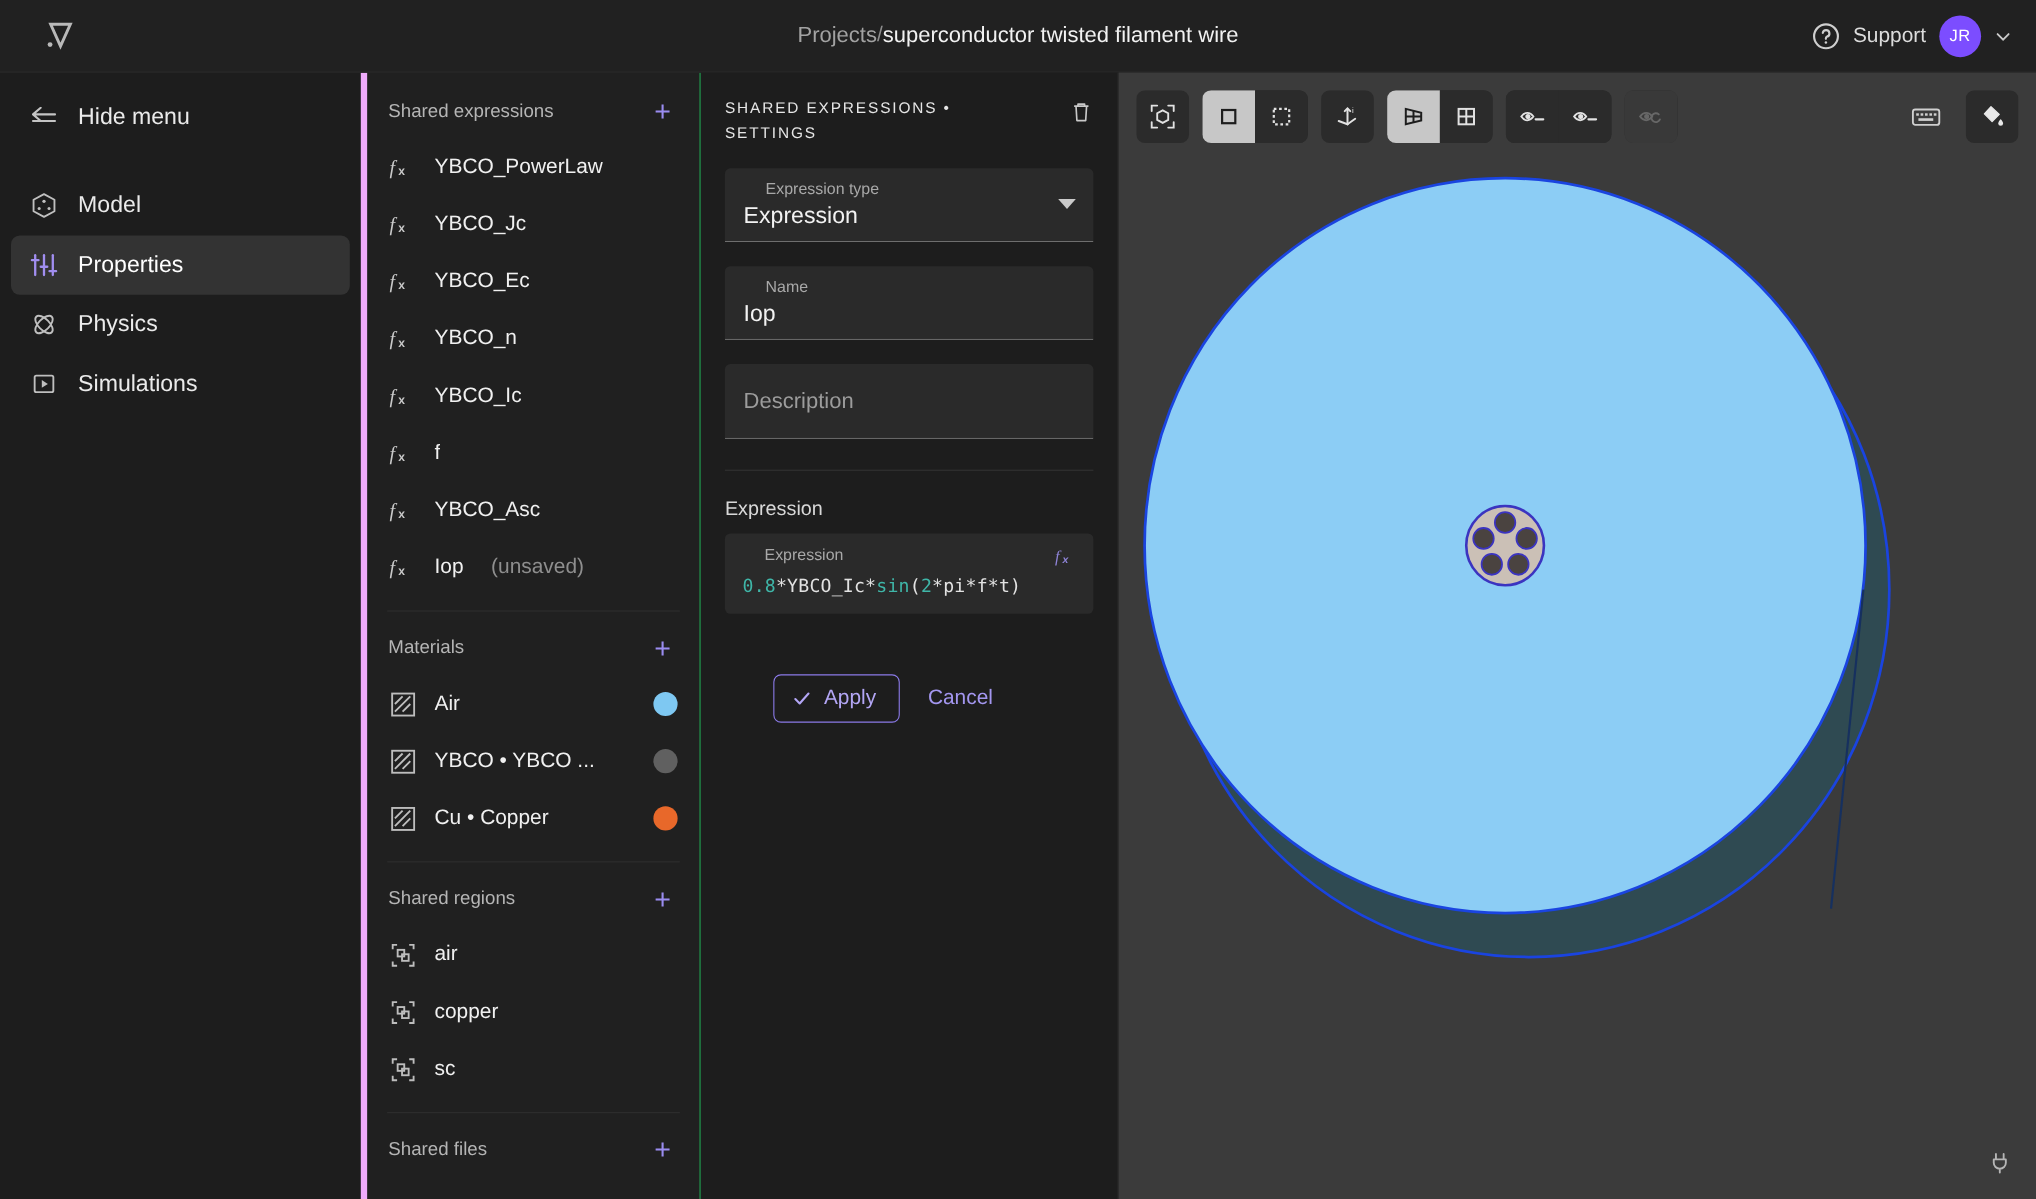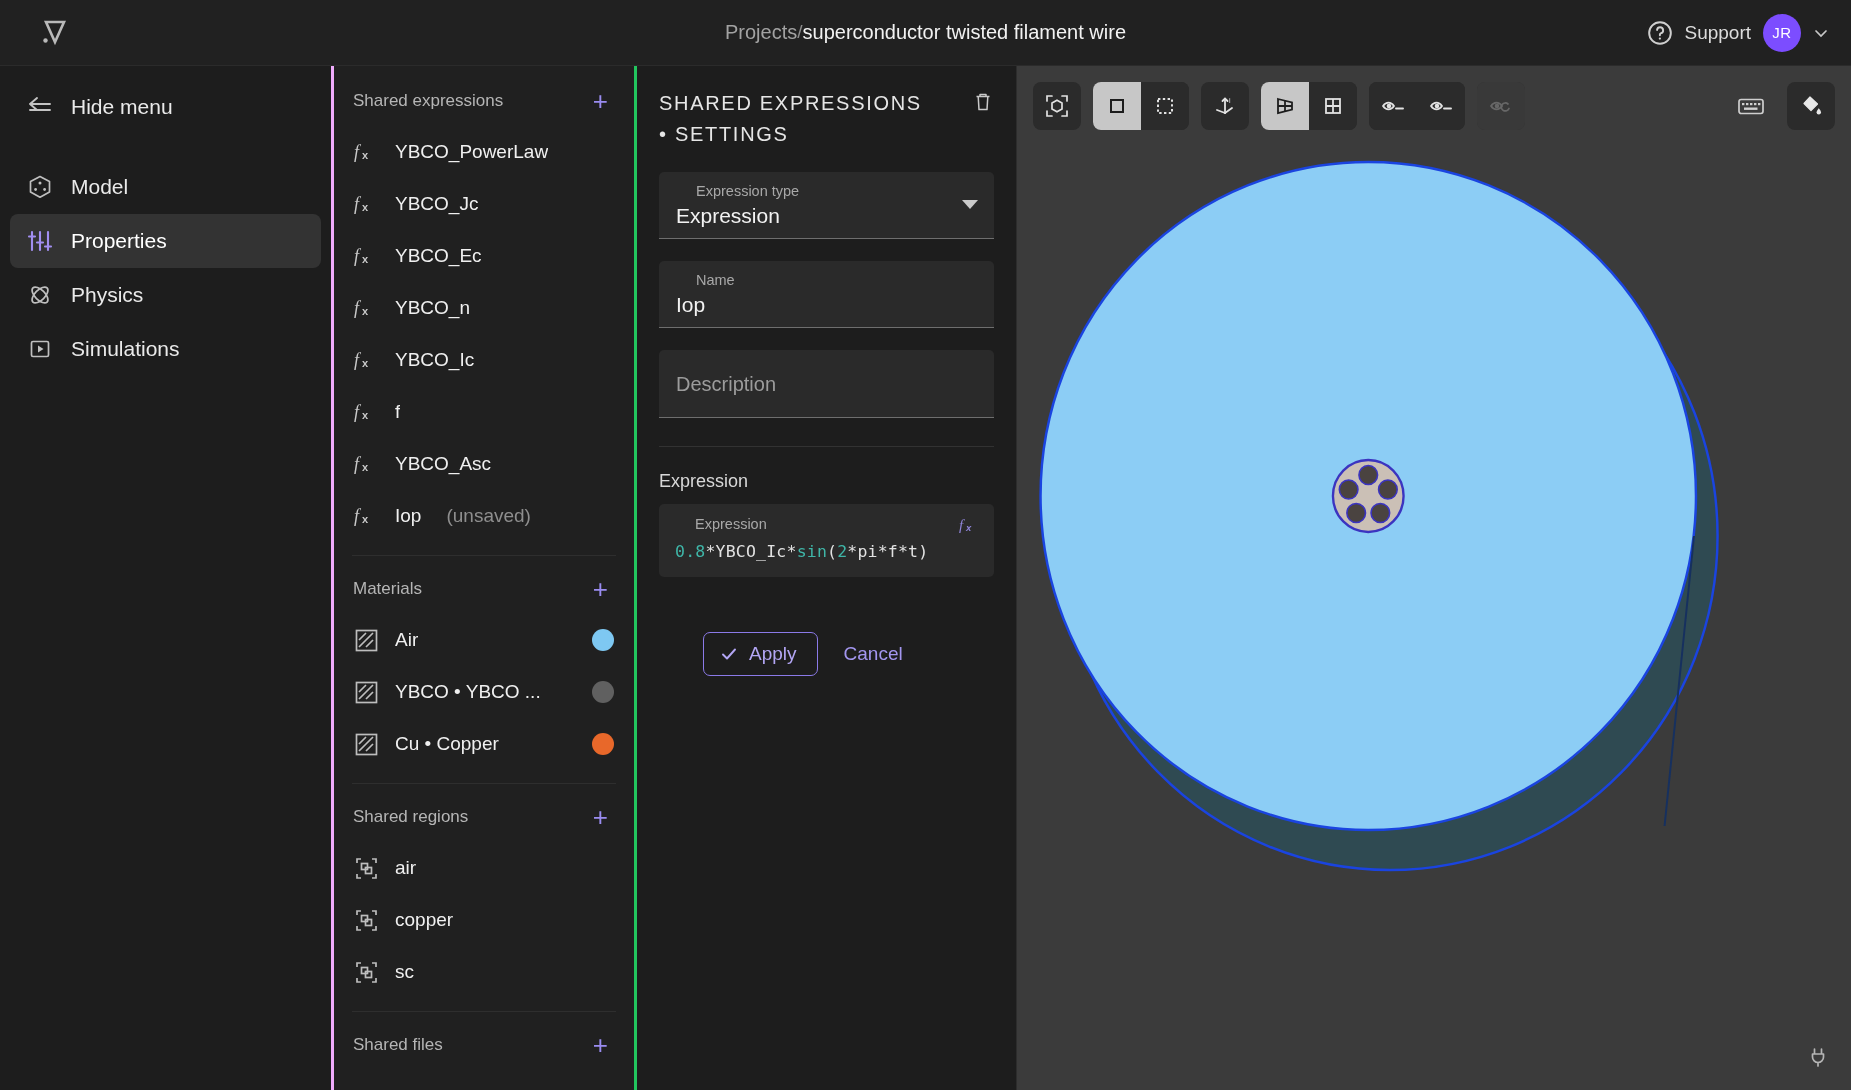--- a/index.html
+++ b/index.html
@@ -42,37 +42,37 @@
     font-size: 15px; font-weight: normal; letter-spacing: .5px;
   }
   .chev { width: 16px; height: 16px; }
 
   
   .body { flex: 1; display: flex; min-height: 0; }
 
   
   .leftnav {
     width: 334px; min-width: 334px; background: #1d1d1d;
-    padding-top: 14px; border-right: 3px solid #f0abfc;
+    padding-top: 14px; border-right: 6px solid #f0abfc;
   }
   .nav-item {
     height: 54px; margin: 0 10px; padding: 0 16px;
     display: flex; align-items: center; gap: 18px;
     border-radius: 8px; cursor: pointer;
   }
   .nav-item .ico { width: 27px; height: 27px; display:flex; align-items:center; justify-content:center; flex: 0 0 27px;}
   .nav-label { font-size: 21px; color: #eaeaea; }
   .nav-item.hide-menu { margin-bottom: 26px; }
   .nav-item.active { background: #333333; }
   .nav-item.active .nav-label { color: #ffffff; }
 
   
   .listpanel {
     width: 303px; min-width: 303px; background: #202020;
-    border-right: 3px solid #22c55e; overflow: hidden;
+    border-right: 1px solid #22c55e; overflow: hidden;
     padding-top: 10px;
   }
   .sec-head {
     display: flex; align-items: center; justify-content: space-between;
     padding: 12px 26px 12px 19px;
     color: #b5b5b5; font-size: 17px;
   }
   .plus { color: #9a8cf0; font-size: 26px; line-height: 1; cursor: pointer; font-weight: 300;}
   .row {
     display: flex; align-items: center; gap: 16px;
@@ -88,21 +88,21 @@
   .settings {
     width: 380px; min-width: 380px; background: #1d1d1d;
     border-right: 1px solid #2d2d2d;
     padding: 0 22px; position: relative;
   }
   .set-head {
     display: flex; justify-content: space-between; align-items: flex-start;
     padding: 22px 0 0 0;
   }
   .set-title {
-    font-size: 20px; letter-spacing: 1.7px; color: #e6e6e6;
+    font-size: 14px; letter-spacing: 1.7px; color: #e6e6e6;
     line-height: 1.55; text-transform: uppercase; max-width: 270px;
   }
   .trash { width: 22px; height: 22px; cursor: pointer; margin-top: 3px; }
   .field {
     background: #2a2a2a; border-bottom: 1px solid #6e6e6e;
     border-radius: 5px 5px 0 0; padding: 11px 17px 10px 17px;
     margin-top: 22px; position: relative;
   }
   .field-label { font-size: 14.5px; color: #a8a8a8; margin-bottom: 5px; margin-left: 20px; }
   .field-value { font-size: 21px; color: #f2f2f2; }

